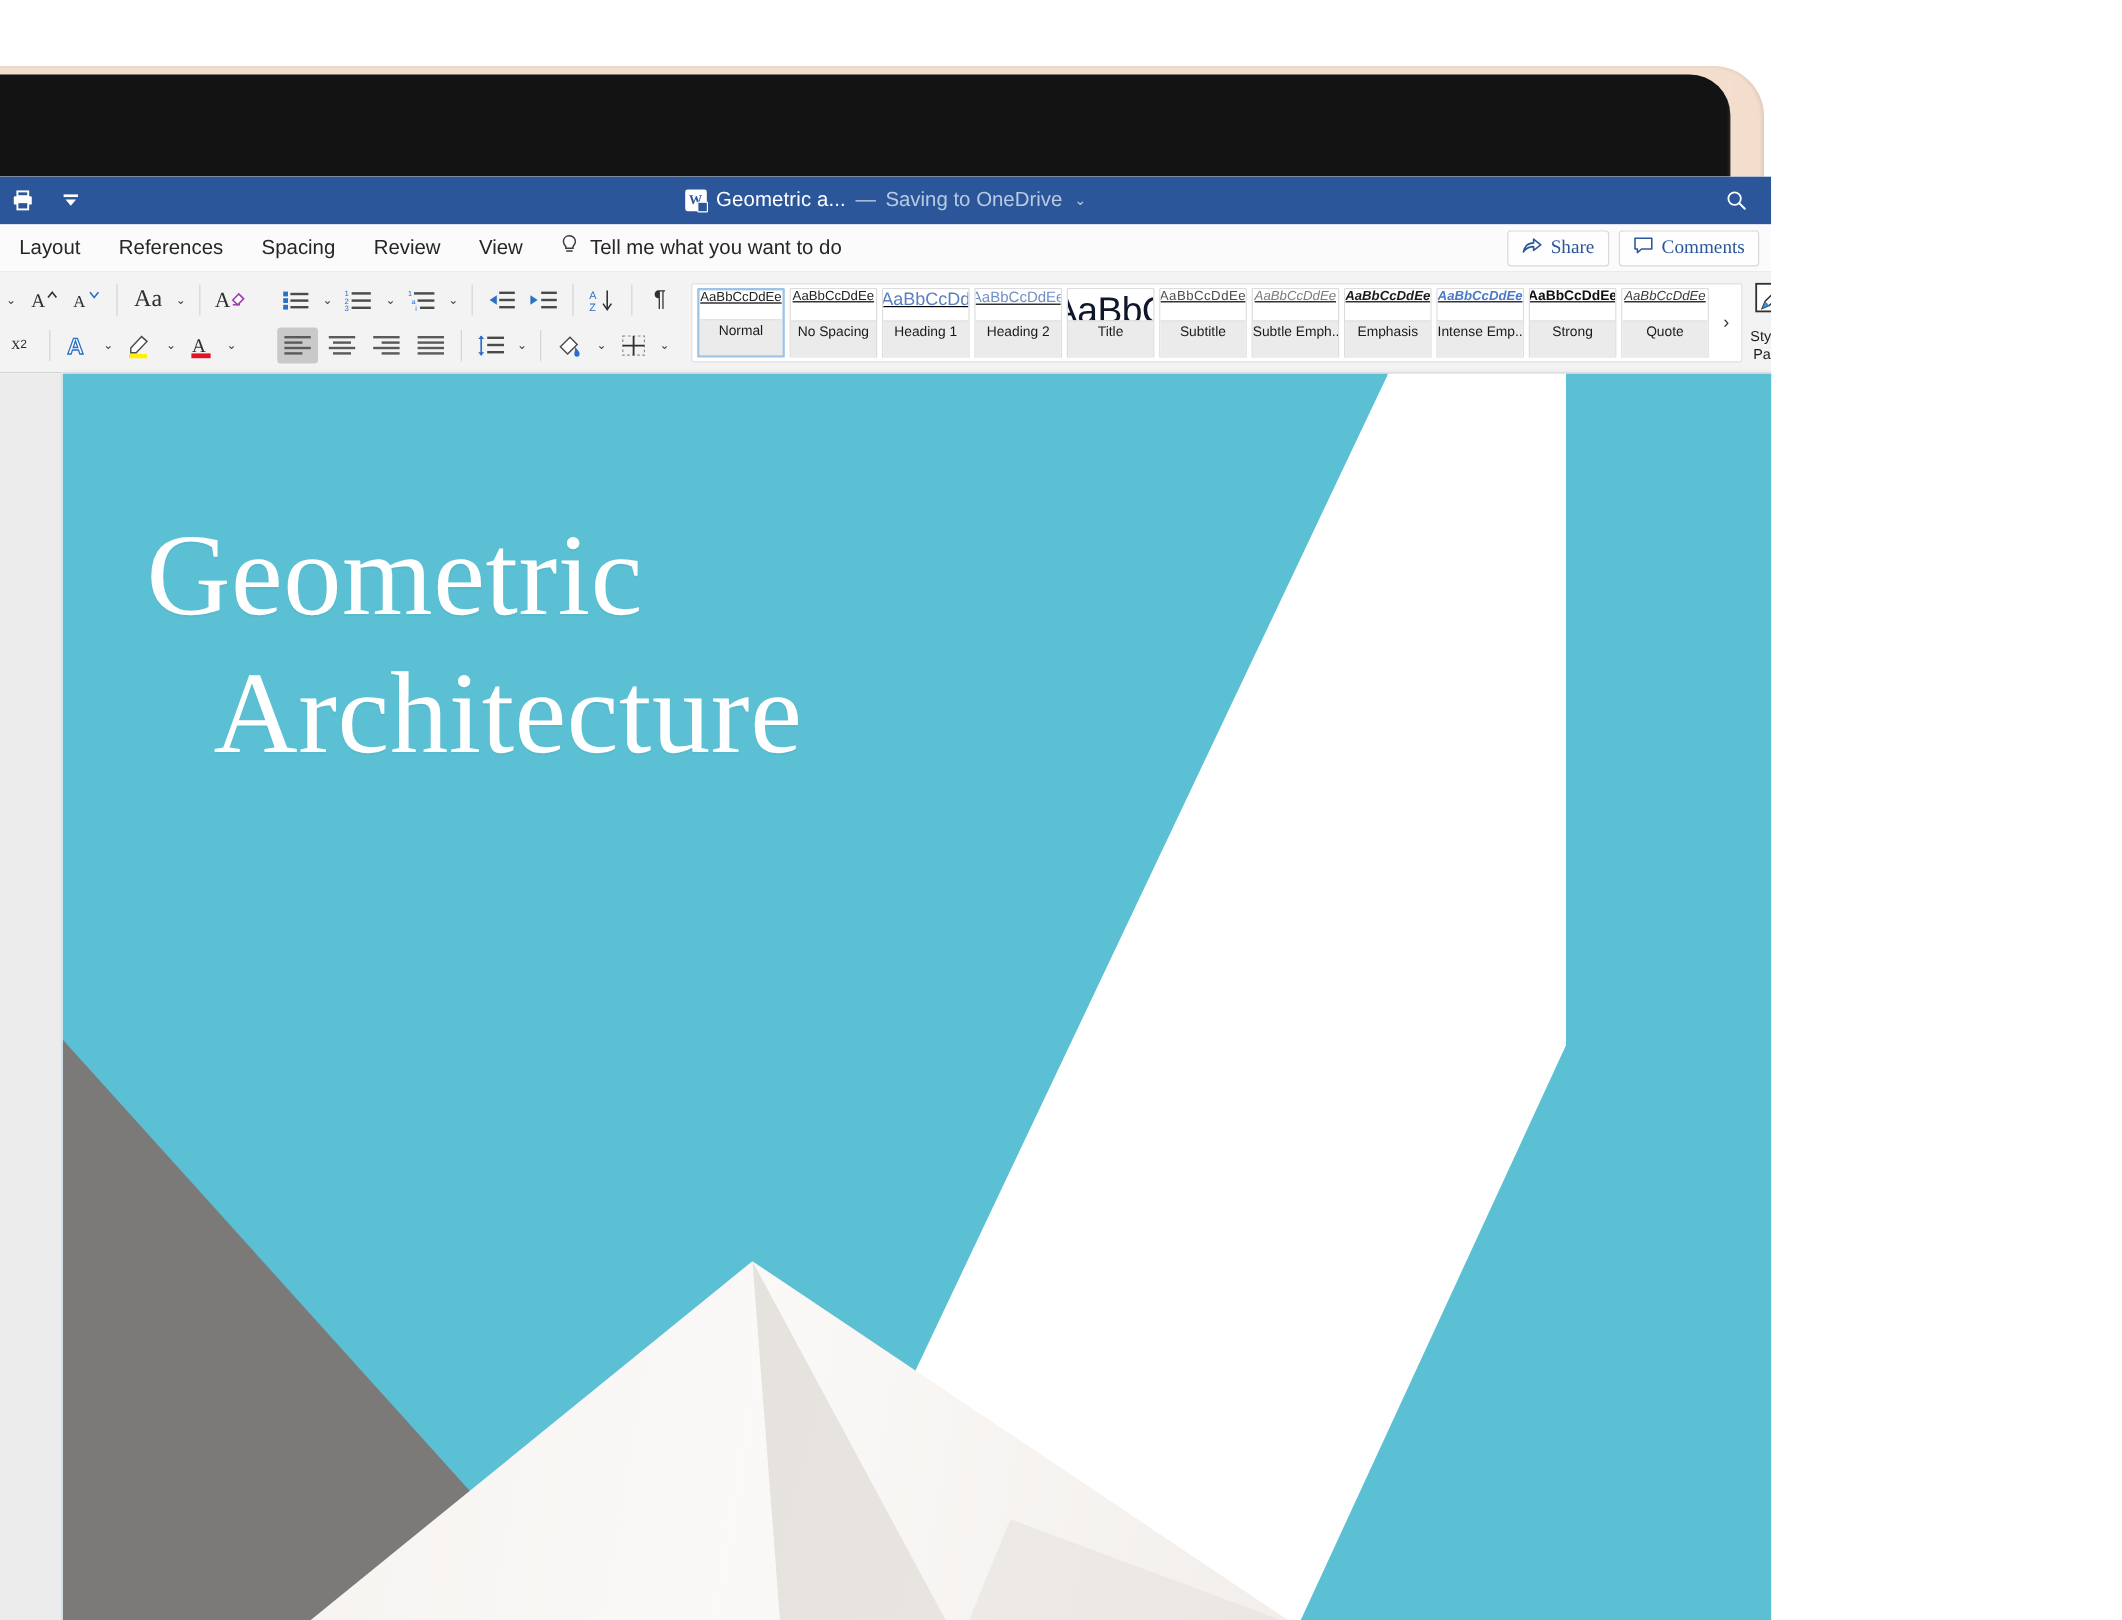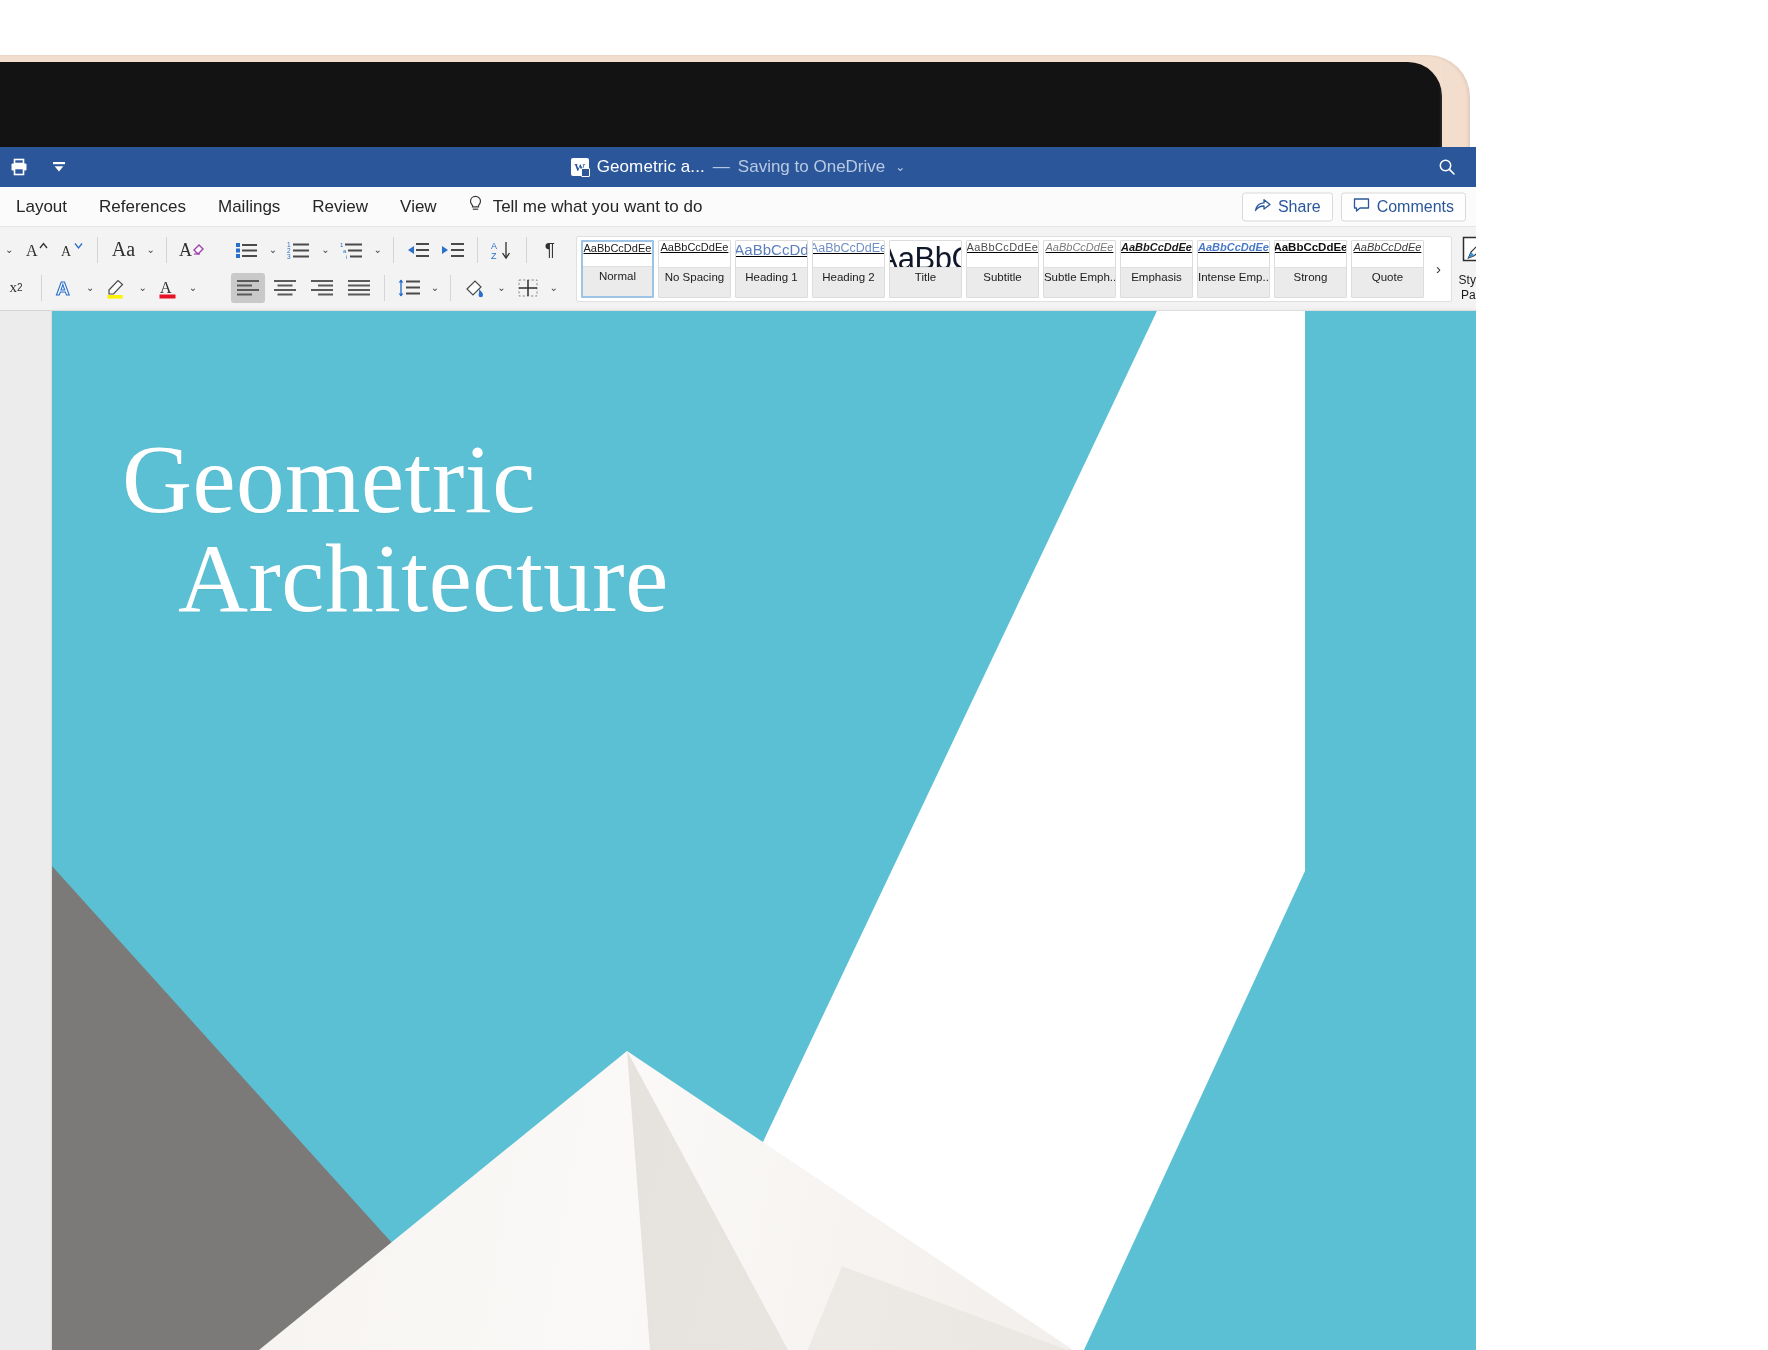--- a/index.html
+++ b/index.html
@@ -95,21 +95,21 @@
     display:flex; align-items:center; gap:9px;
     margin-left:14px; font-size:17px; color:#262626;
   }
   #ribbon-right {
     position:absolute; right:10px; top:50%; transform:translateY(-50%);
     display:flex; align-items:center; gap:8px;
   }
   .pillbtn {
     display:flex; align-items:center; gap:7px;
     background:#fefefe; border:1px solid #d9d9d9; border-radius:3px;
-    padding:4px 11px; font-size:16px; color:#2b579a;
+    padding:4px 11px; font-size:16px; color:#2b579a;font-family:Liberation Serif, serif;
   }
 
   
   #ribbon {
     height: 84px; background:#f3f3f3;
     border-bottom:1px solid #d4d4d4;
     display:flex; align-items:stretch;
     position:relative; overflow:hidden;
   }
   .rib-group { display:flex; flex-direction:column; justify-content:center; gap:5px; padding:0 5px; }
@@ -180,21 +180,21 @@
   .shape { position:absolute; }
 
   #cover-title {
     position:absolute; left:70px; top:120px; width:800px;
     color:#ffffff;
     font-family:"Liberation Serif", serif;
     font-size:97px; line-height:1.02; font-weight:normal;
     letter-spacing:.5px; z-index:6;
     text-shadow:0 1px 1px rgba(0,0,0,.04);
   }
-  #cover-title .l2 { display:block; padding-left:56px; }
+  #cover-title .l2 { display:block; padding-left:56px;margin-top:16px; }
 </style>
 </head>
 <body>
 
 <div id="device"></div>
 <div id="screen-black"></div>
 
 <div id="app">
 
   <div id="titlebar">
@@ -230,21 +230,21 @@
       <svg width="20" height="20" viewBox="0 0 20 20">
         <circle cx="8.5" cy="8.5" r="5.2" fill="none" stroke="#fff" stroke-width="1.5"></circle>
         <line x1="12.4" y1="12.4" x2="17" y2="17" stroke="#fff" stroke-width="1.6" stroke-linecap="round"></line>
       </svg>
     </div>
   </div>
 
   <div id="tabstrip">
     <div class="tab">Layout</div>
     <div class="tab">References</div>
-    <div class="tab">Mailings</div>
+    <div class="tab">Spacing</div>
     <div class="tab">Review</div>
     <div class="tab">View</div>
 
     <div id="tellme">
       <span>
         <svg width="17" height="19" viewBox="0 0 17 19">
           <path d="M8.5 1.4c-3 0-5 2.2-5 4.9 0 2 1.2 3 2 4.1v1.4h6v-1.4c.8-1.1 2-2.1 2-4.1 0-2.7-2-4.9-5-4.9z" fill="none" stroke="#3a3a3a" stroke-width="1.2"></path>
           <line x1="5.8" y1="14.2" x2="11.2" y2="14.2" stroke="#3a3a3a" stroke-width="1.2"></line>
         </svg>
       </span>

